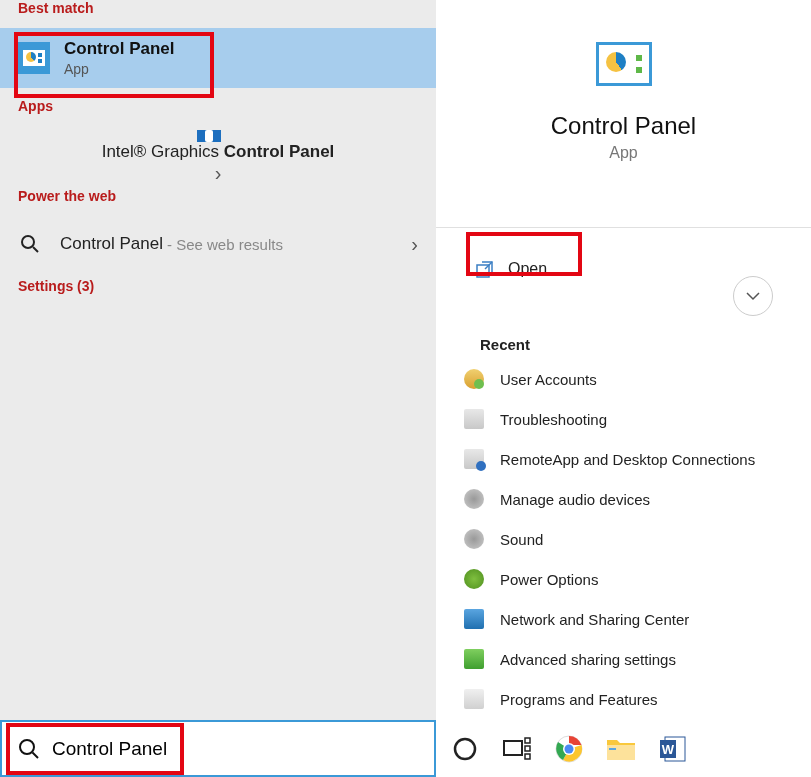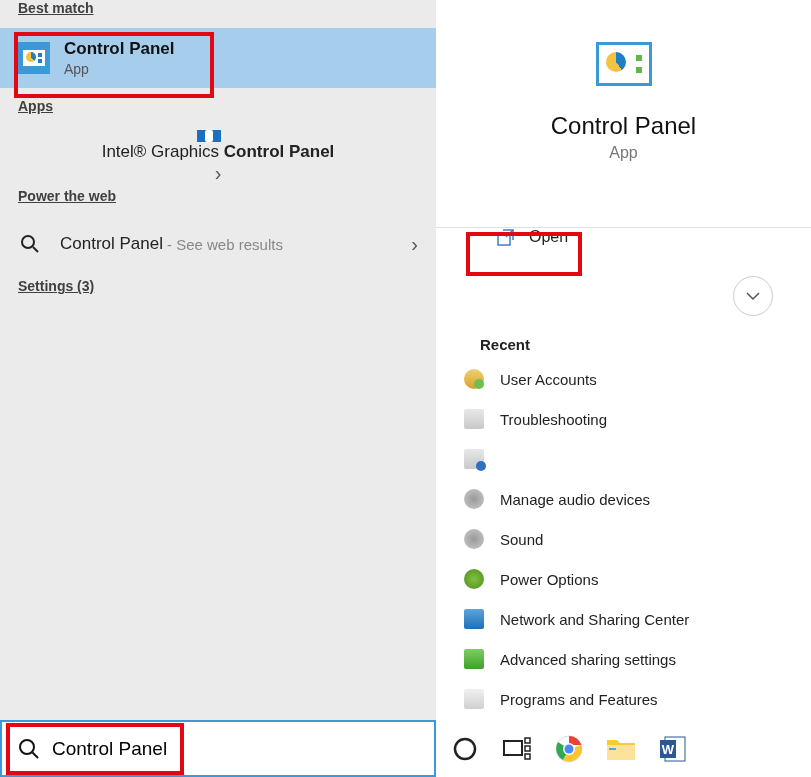--- a/index.html
+++ b/index.html
@@ -1,21 +1,21 @@
 <!DOCTYPE html>
 <html><head>
 <meta charset="utf-8">
 <style>
 * { margin: 0; padding: 0; box-sizing: border-box; font-family: "Segoe UI", Arial, sans-serif; }
 body { width: 811px; height: 777px; background: #fff; overflow: hidden; position: relative; }
 
 .left-pane { position: absolute; left: 0; top: 0; width: 436px; height: 720px; background: #ebebeb; }
 .right-pane { position: absolute; left: 436px; top: 0; width: 375px; height: 720px; background: #fff; }
 
-.section-header { font-size: 14px; font-weight: 600; color: #404040; padding: 4px 18px 16px 18px; height: 28px; display: flex; align-items: center; text-decoration: underline; }
+.section-header { font-size: 14px; font-weight: 600; color: #b91c1c; padding: 4px 18px 16px 18px; height: 28px; display: flex; align-items: center; }
 
 .best-row { display: flex; align-items: center; height: 60px; background: #a7cded; padding-left: 18px; }
 .best-icon { width: 32px; height: 32px; background: #3b99d7; display: flex; align-items: center; justify-content: center; margin-right: 14px; }
 .best-icon-inner { width: 22px; height: 16px; background: #fff; position: relative; }
 .best-icon-inner::before { content: ""; position: absolute; left: 3px; top: 2px; width: 10px; height: 10px; border-radius: 50%; background: conic-gradient(#1e7fc4 0 40%, #f5c242 0 100%); }
 .best-icon-inner::after { content: ""; position: absolute; right: 3px; top: 3px; width: 4px; height: 4px; background: #1e7fc4; box-shadow: 0 6px 0 #1e7fc4; }
 .best-text { line-height: 1.3; }
 .best-text .title { font-size: 17px; font-weight: 700; color: #111; }
 .best-text .sub { font-size: 14px; color: #555; }
 
@@ -32,21 +32,21 @@
 .web-main { font-size: 17px; color: #222; }
 .web-sub { font-size: 15px; color: #888; margin-left: 4px; }
 
 .right-hero { display: flex; flex-direction: column; align-items: center; padding-top: 42px; height: 228px; border-bottom: 1px solid #e0e0e0; }
 .hero-icon { width: 56px; height: 44px; background: #fff; border: 3px solid #3b99d7; position: relative; margin-bottom: 26px; }
 .hero-icon::before { content: ""; position: absolute; left: 7px; top: 7px; width: 20px; height: 20px; border-radius: 50%; background: conic-gradient(#1e7fc4 0 40%, #f5c242 0 100%); }
 .hero-icon::after { content: ""; position: absolute; right: 7px; top: 10px; width: 6px; height: 6px; background: #5fb848; box-shadow: 0 12px 0 #5fb848; }
 .hero-title { font-size: 24px; color: #111; margin-bottom: 4px; }
 .hero-sub { font-size: 16px; color: #777; }
 
-.open-row { display: flex; align-items: flex-start; height: 50px; padding-left: 61px; position: relative; }
+.open-row { display: flex; align-items: flex-end; height: 50px; padding-left: 40px; position: relative; }
 .open-icon { width: 18px; height: 18px; margin-right: 14px; }
 .open-label { font-size: 16px; color: #222; }
 .expand-btn { position: absolute; right: 38px; top: 48px; width: 40px; height: 40px; border: 1px solid #ccc; border-radius: 50%; display: flex; align-items: center; justify-content: center; cursor: default; background: #fff; }
 
 .recent-header { font-size: 15px; font-weight: 600; color: #222; padding: 18px 0 6px 44px; }
 .recent-item { display: flex; align-items: center; height: 40px; padding-left: 28px; font-size: 15px; color: #222; }
 .recent-ico { width: 20px; height: 20px; margin-right: 16px; background: #bbb; border-radius: 2px; flex-shrink: 0; }
 .ico-users { background: linear-gradient(#f0d070, #d9a030); border-radius: 50%; position: relative; }
 .ico-users::after { content: ""; position: absolute; left: 10px; top: 10px; width: 10px; height: 10px; background: #6fbf4f; border-radius: 50%; }
 .ico-trouble { background: linear-gradient(#e8e8e8, #c8c8c8); }
@@ -145,20 +145,21 @@
   <div class="recent-item">
       <div class="recent-ico ico-users"></div>
       <span>User Accounts</span>
     </div>
   <div class="recent-item">
       <div class="recent-ico ico-trouble"></div>
       <span>Troubleshooting</span>
     </div>
   <div class="recent-item">
       <div class="recent-ico ico-remote"></div>
+      <span>RemoteApp and Desktop Connections</span>
     </div>
   <div class="recent-item">
       <div class="recent-ico ico-audio"></div>
       <span>Manage audio devices</span>
     </div>
   <div class="recent-item">
       <div class="recent-ico ico-sound"></div>
       <span>Sound</span>
     </div>
   <div class="recent-item">

